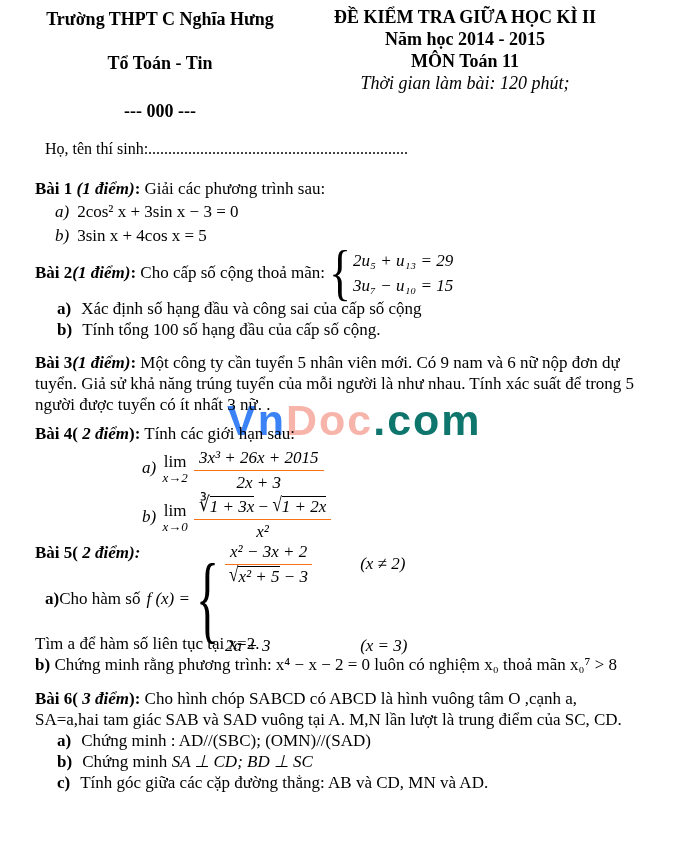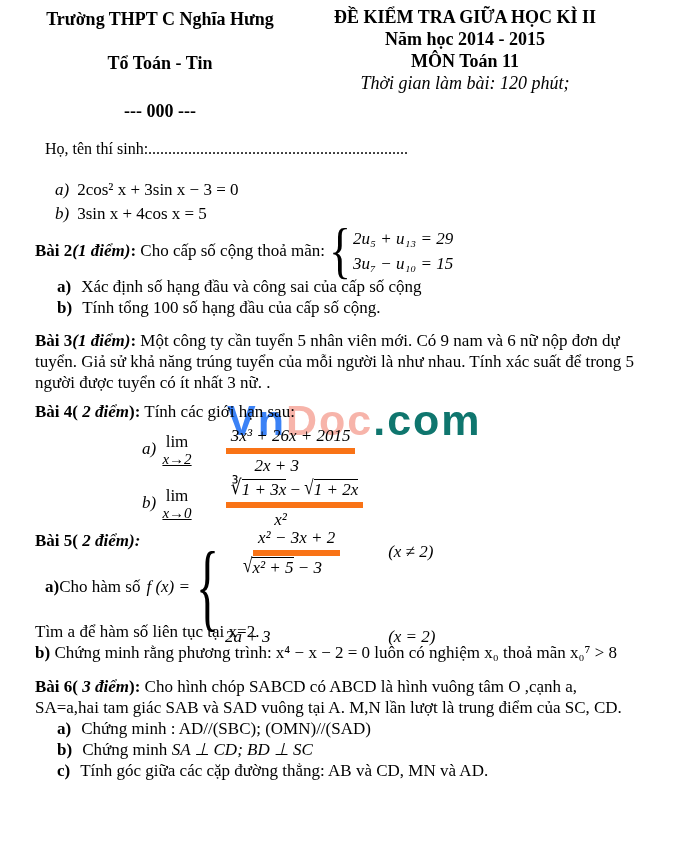--- a/index.html
+++ b/index.html
@@ -32,23 +32,23 @@
   .brace-sm{font-size:46px;transform:scaleY(1.35);margin-right:2px;}
   .brace-lg{font-size:48px;transform:scaleY(2.05);margin-right:6px;}
   .syscol{display:inline-flex;flex-direction:column;line-height:25px;}
   .listitem{margin-left:22px;line-height:21px;}
   .listitem .lbl2{margin-right:10px;}
   .para{margin-top:12px;line-height:21px;text-align:left;}
   .p4title{margin-top:8px;line-height:21px;}
   .limline{margin-left:107px;margin-top:2px;}
   .lim{display:inline-flex;flex-direction:column;align-items:center;vertical-align:middle;margin:0 2px;}
   .limword{line-height:1.05;}
-  .limsub{font-size:15px;line-height:1.1;text-decoration:underline;}
+  .limsub{font-size:13px;line-height:1.1;}
   .frac{display:inline-block;vertical-align:middle;text-align:center;}
-  .fnum{display:block;border-bottom:6px solid #f97316;padding:1px 5px 2px 5px;white-space:nowrap;margin-left:28px;}
+  .fnum{display:block;border-bottom:1px solid #f97316;padding:1px 5px 2px 5px;white-space:nowrap;}
   .fden{display:block;padding-top:1px;white-space:nowrap;}
   .rootsign{display:inline-block;transform:scaleY(1.2);transform-origin:bottom;}
   .radicand{border-top:1px solid #000;}
   .p5title{line-height:21px;}
   .p5row{display:flex;align-items:center;height:70px;margin-left:10px;}
   .p5row .fx{margin:0 6px 0 6px;}
   .cases{display:inline-grid;grid-template-columns:auto auto;column-gap:42px;row-gap:5px;align-items:center;justify-items:start;gap:48px;}
   .cond{white-space:nowrap;font-style:italic;}
   .concl{line-height:21px;}
   .p5b{line-height:22px;}
@@ -82,20 +82,21 @@
         <div class="b">MÔN Toán 11</div>
         <div class="i">Thời gian làm bài:  120 phút;</div>
       </div>
     </div>
 
     <div class="student">
       <div>Họ, tên thí sinh:.................................................................</div>
     </div>
 
     <div class="p1">
+      <div class="prob-title"><span class="b">Bài 1 </span><span class="b i">(1 điểm)</span><span class="b">:</span><span> Giải các phương trình sau:</span></div>
       <div class="eqline"><span class="i lbl">a)</span><span>2cos² x + 3sin x − 3 = 0</span></div>
       <div class="eqline"><span class="i lbl">b)</span><span>3sin x + 4cos x = 5</span></div>
     </div>
 
     <div>
       <div class="p2row">
         <span class="prob-title"><span class="b">Bài 2</span><span class="b i">(1 điểm)</span><span class="b">:</span><span> Cho cấp số cộng thoả mãn: </span></span>
         <span class="system">
           <span class="brace brace-sm">{</span>
           <span class="syscol">
@@ -143,21 +144,21 @@
         <span> Cho hàm số </span>
         <span class="mi fx">f (x) =</span>
         <span class="brace brace-lg">{</span>
         <span class="cases">
           <span class="frac">
             <span class="fnum mi">x² − 3x + 2</span>
             <span class="fden"><span class="rootsign">√</span><span class="radicand mi">x² + 5</span><span class="mi"> − 3</span></span>
           </span>
           <span class="cond mi">(x ≠ 2)</span>
           <span class="mi">2a + 3</span>
-          <span class="cond mi">(x = 2)</span>
+          <span class="cond mi">(x = 3)</span>
         </span>
       </div>
       <div class="concl">Tìm a để hàm số liên tục tại x=2.</div>
       <div class="p5b"><span class="b">b)</span><span> Chứng minh rằng phương trình: x⁴ − x − 2 = 0 luôn có nghiệm x₀ thoả mãn x₀⁷ &gt; 8</span></div>
     </div>
 
     <div class="p6">
       <div class="para6"><span class="b">Bài 6(</span><span class="b i"> 3 điểm</span><span class="b">):</span><span> Cho hình chóp SABCD có ABCD là hình vuông tâm O ,cạnh a, SA=a,hai  tam giác SAB và SAD vuông tại A. M,N lần lượt là trung điểm của SC, CD.</span></div>
       <div class="listitem"><span class="b lbl2">a)</span><span>Chứng minh : AD//(SBC); (OMN)//(SAD)</span></div>
       <div class="listitem"><span class="b lbl2">b)</span><span>Chứng minh </span><span class="mi">SA ⊥ CD; BD ⊥ SC</span></div>

